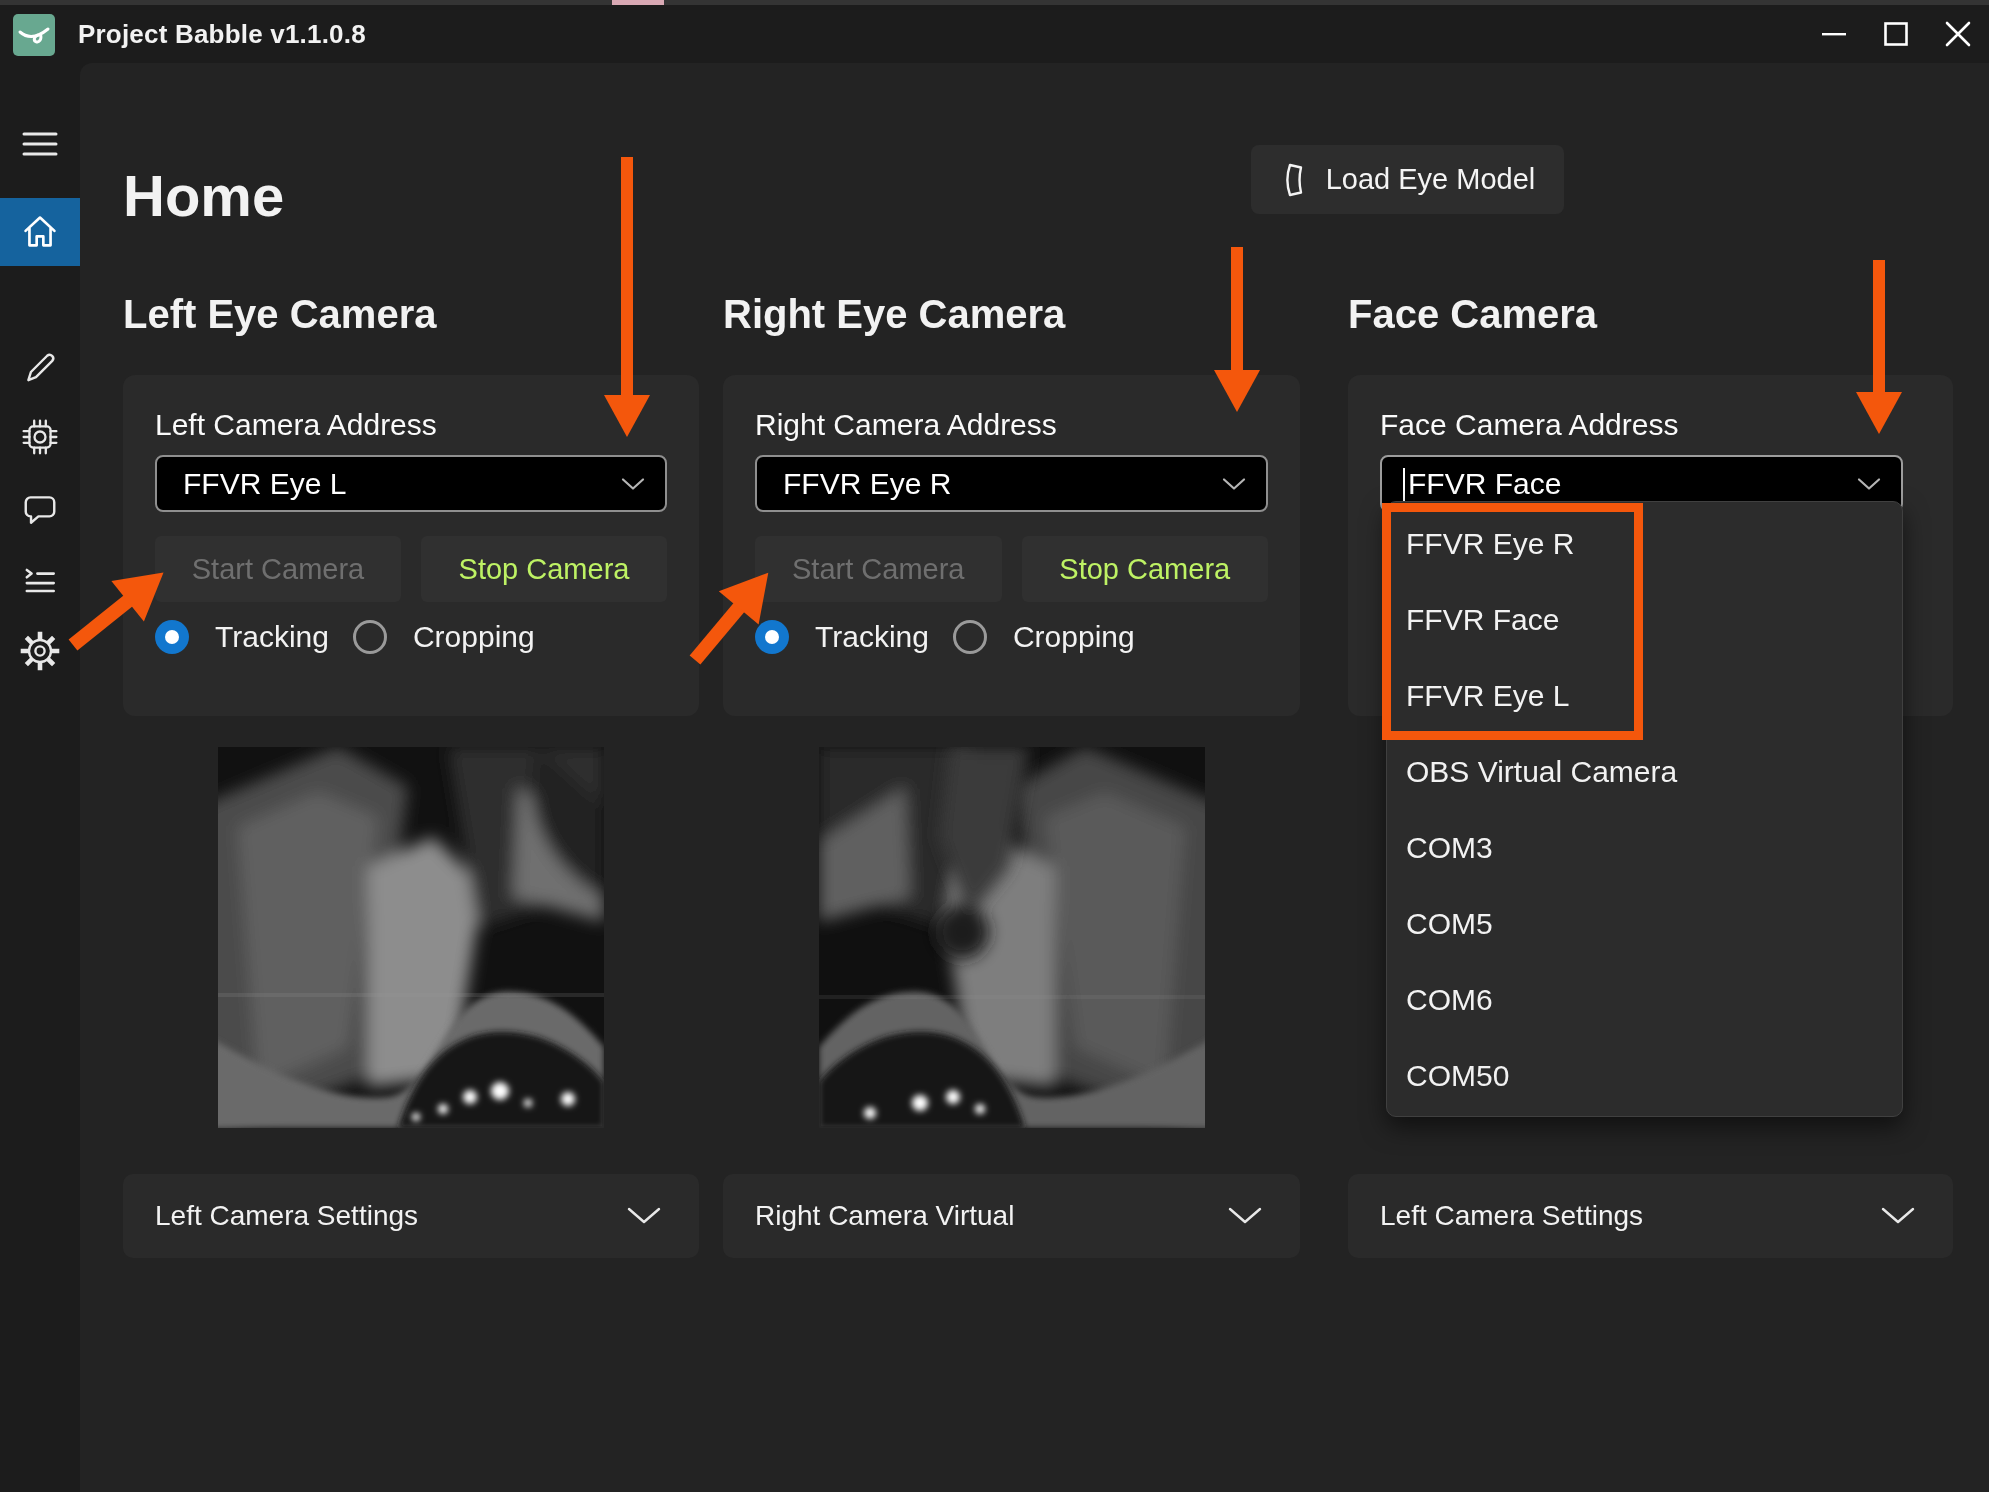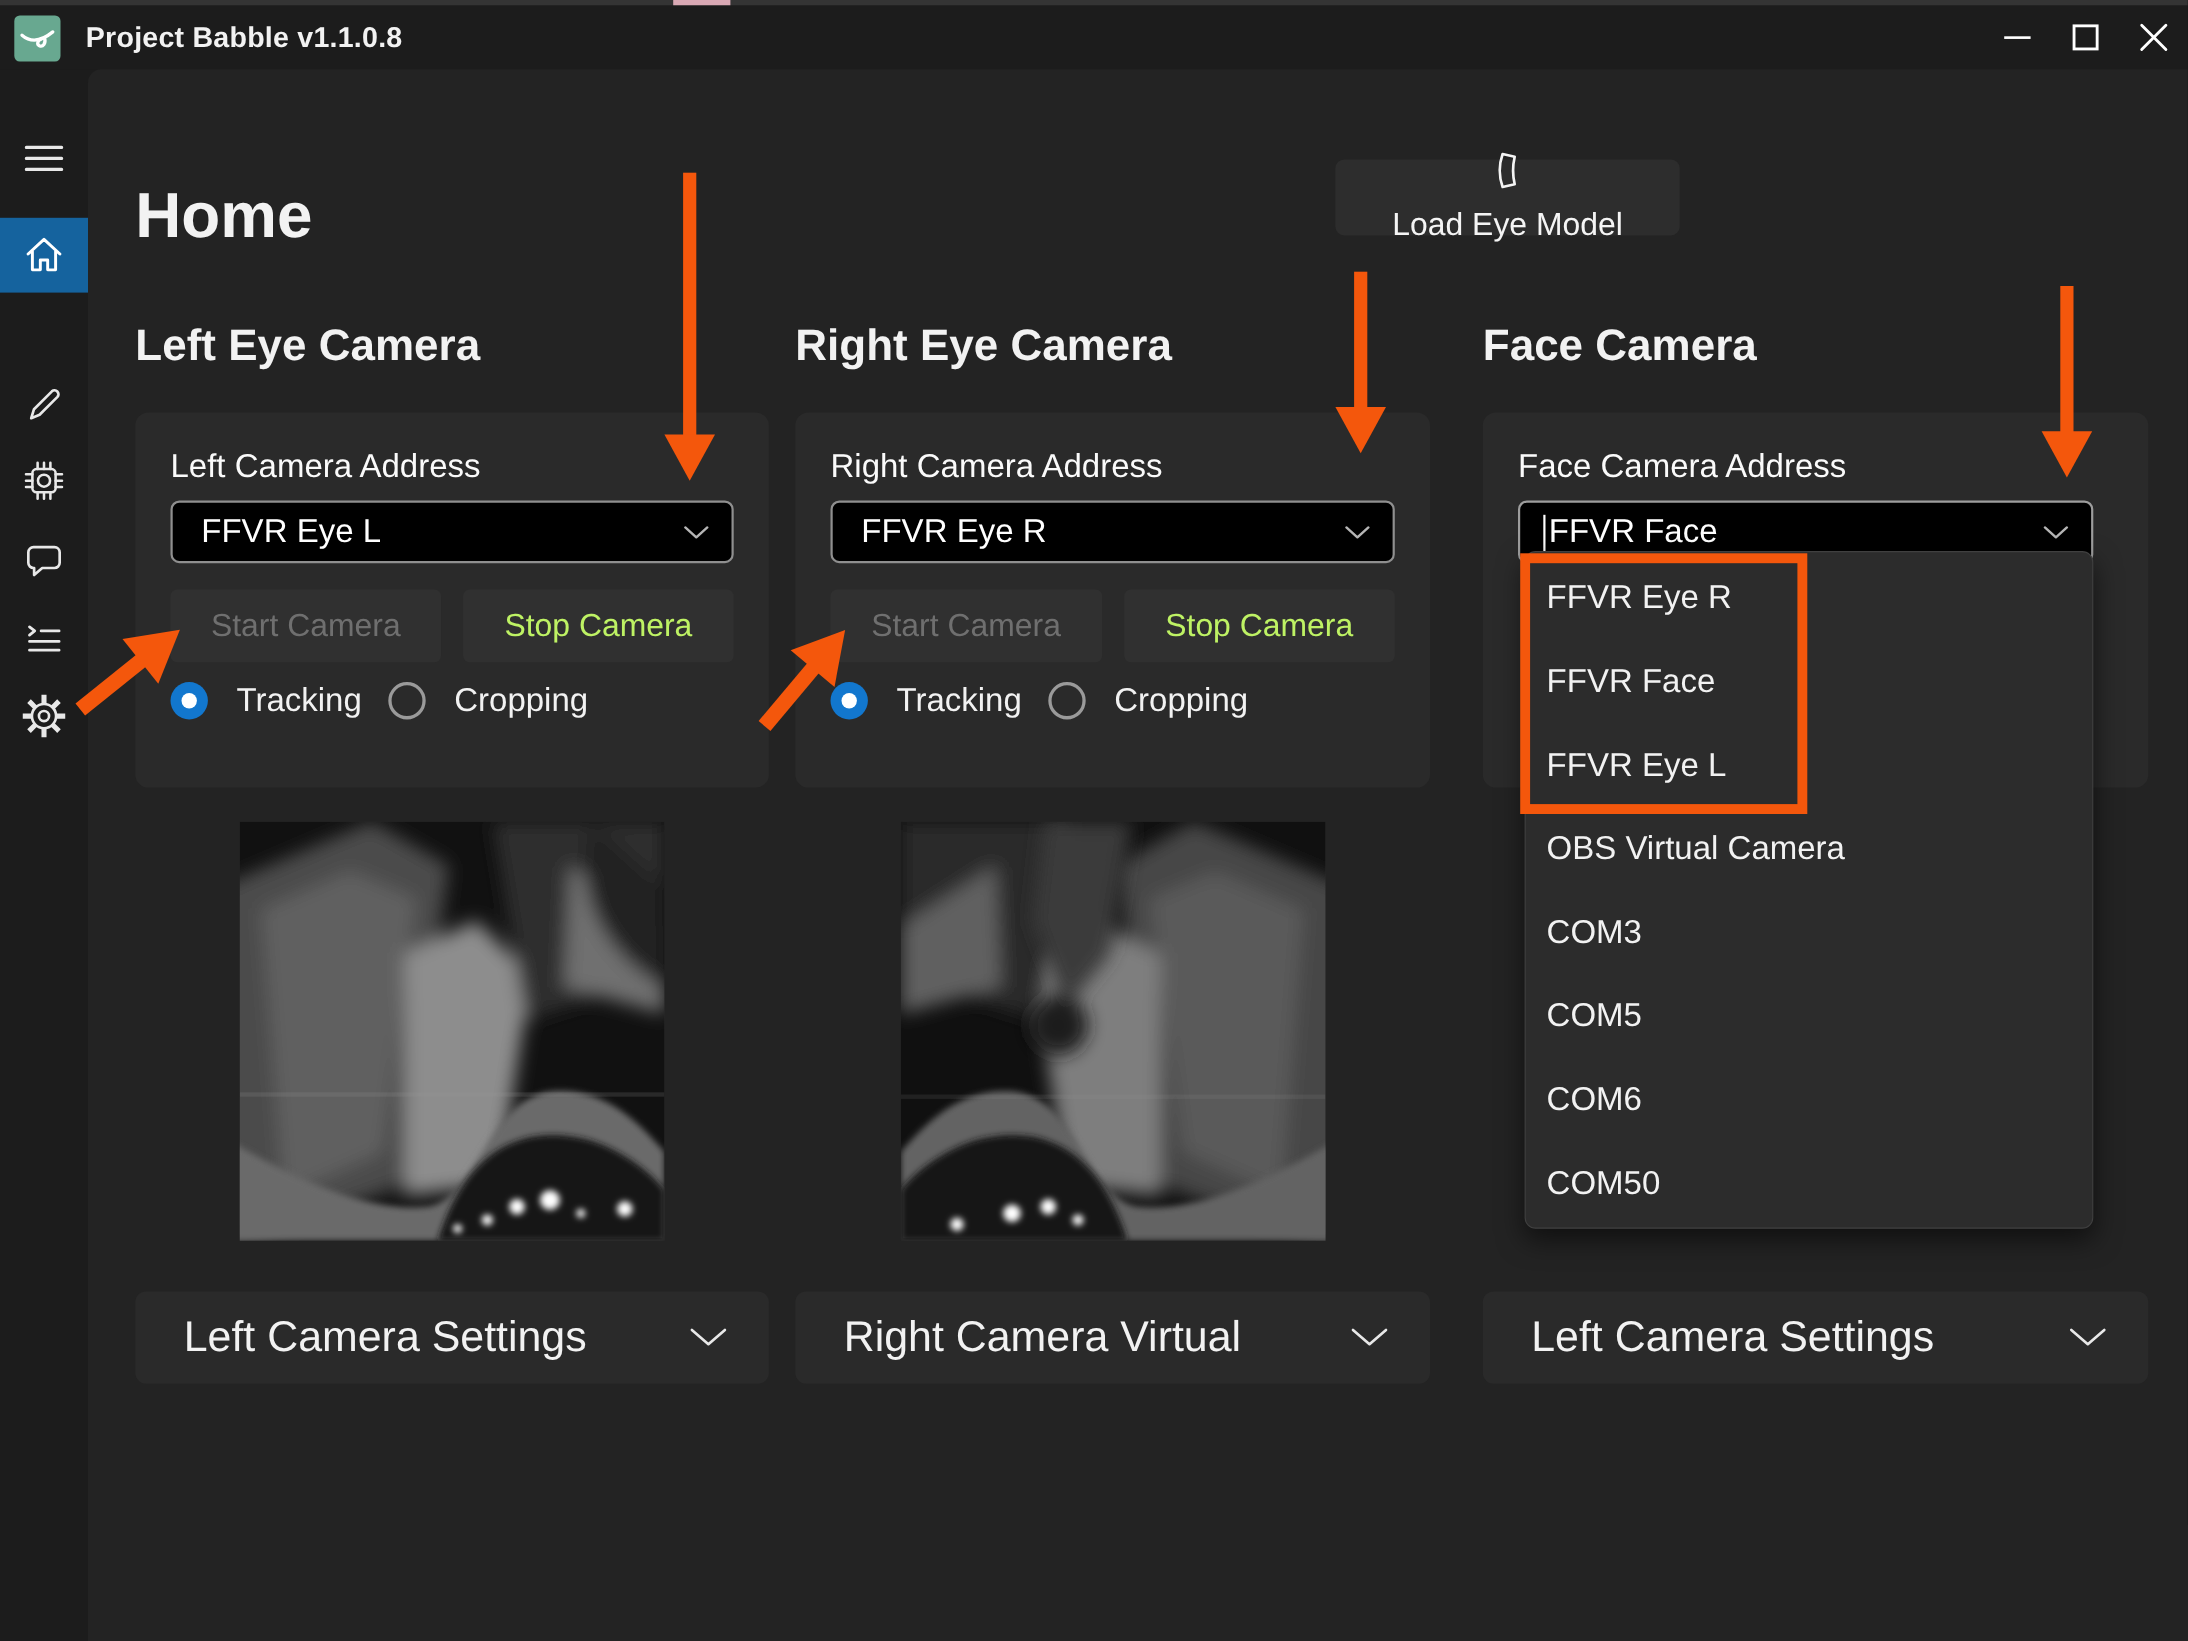--- a/index.html
+++ b/index.html
@@ -37,21 +37,21 @@
   .navitem{position:absolute;left:0;width:80px;height:68px;display:flex;align-items:center;justify-content:center;}
   .navitem.active{background:var(--nav_blue);}
 
   
   .main{position:absolute;left:80px;top:63px;width:1909px;height:1429px;background:var(--bg_main);
     border-top-left-radius:12px;}
   .pagetitle{position:absolute;left:43px;top:100px;font-size:58px;font-weight:700;line-height:66px;}
 
   .topbtn{position:absolute;top:82px;height:69px;background:#2d2d2d;border-radius:8px;
     display:flex;align-items:center;justify-content:center;gap:16px;font-size:29px;color:#f4f4f4;}
-  #btn-load{left:1134px;width:313px;flex-direction:column;}
+  #btn-load{left:1171px;width:313px;}
   .splitwrap{position:absolute;left:1516px;top:82px;height:69px;display:flex;}
   .splitmain{width:301px;height:69px;background:#2d2d2d;border-radius:8px 0 0 8px;
     display:flex;align-items:center;justify-content:center;gap:16px;font-size:29px;}
   .splitdiv{width:4px;height:69px;background:#212121;}
   .splitdrop{width:56px;height:69px;background:#2d2d2d;border-radius:0 8px 8px 0;
     display:flex;align-items:center;justify-content:center;}
 
   .col{position:absolute;top:15px;height:100%;}
   #col-left{left:43px;width:576px;}
   #col-right{left:643px;width:577px;}
@@ -77,21 +77,21 @@
   .radio{width:34px;height:34px;border-radius:50%;flex:none;}
   .radio.sel{background:var(--accent_blue);display:flex;align-items:center;justify-content:center;}
   .radio.sel .dot{width:14px;height:14px;border-radius:50%;background:#fff;}
   .radio.unsel{border:3px solid #9a9a9a;}
   .radiolabel{font-size:30px;}
 
   .preview{position:absolute;top:669px;left:50%;transform:translateX(-50%);width:386px;height:381px;
     overflow:hidden;}
   .settingsbar{position:absolute;left:0;top:1096px;width:100%;height:84px;background:var(--bg_card);
     border-radius:10px;display:flex;align-items:center;}
-  .settingsbar .lbl{margin-left:44px;font-size:39px;}
+  .settingsbar .lbl{margin-left:32px;font-size:28px;}
   .settingsbar .chev{position:absolute;right:38px;}
 
   
   .popup{position:absolute;left:1386px;top:501px;width:517px;height:616px;background:var(--bg_popup);
     border:1px solid #404040;border-radius:10px;box-shadow:0 10px 24px rgba(0,0,0,.55);z-index:20;
     padding-top:4px;}
   .popupitem{height:76px;display:flex;align-items:center;padding-left:19px;font-size:30px;color:#f2f2f2;}
 
   
   .annobox{position:absolute;left:1382px;top:503px;width:261px;height:237px;

